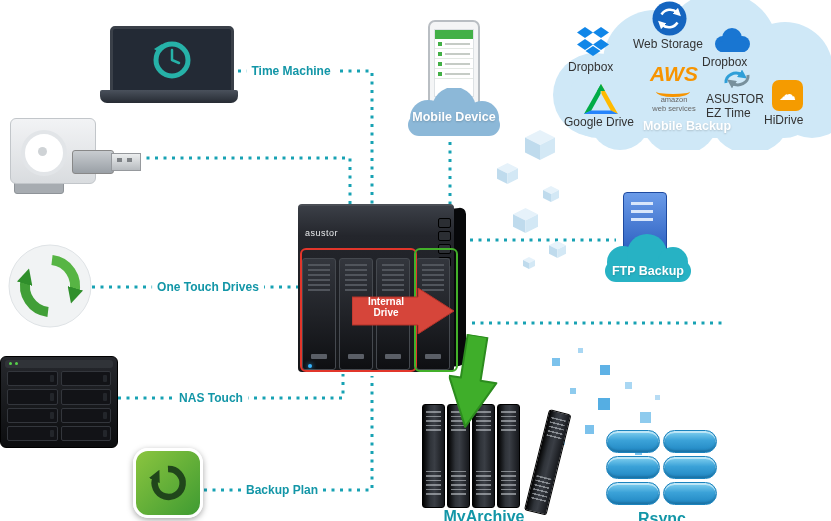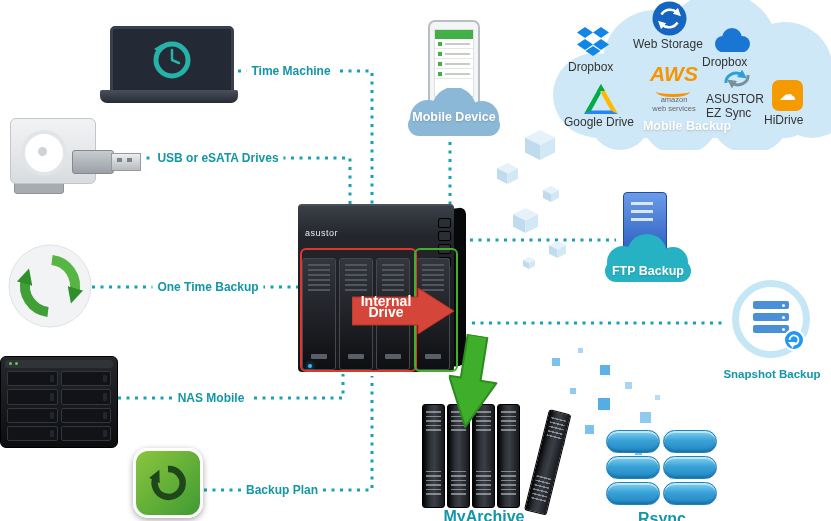--- a/index.html
+++ b/index.html
@@ -74,21 +74,21 @@
   .nas .bay{position:absolute;top:0;width:34px;height:112px;border:1px solid #45494f;border-radius:3px;
     background:linear-gradient(180deg,#33363d,#0e0f12);box-sizing:border-box;}
   .nas .bay .vents{position:absolute;left:5px;right:5px;top:5px;height:28px;
     background:repeating-linear-gradient(180deg,#51555c 0 2px,transparent 2px 5px);}
   .nas .bay .latch{position:absolute;left:50%;transform:translateX(-50%);bottom:10px;width:16px;height:5px;
     background:#5a5e66;border-radius:1px;}
   .outline-red{position:absolute;left:2px;top:48px;width:113px;height:120px;border:2px solid #e2362b;border-radius:6px;z-index:3;}
   .outline-green{position:absolute;left:116px;top:48px;width:40px;height:120px;border:2px solid #43b02a;border-radius:6px;z-index:3;}
   .int-arrow{position:absolute;left:54px;top:88px;z-index:4;}
   .int-text{position:absolute;left:56px;top:96px;width:64px;text-align:center;color:#fff;font-weight:bold;
-    font-size:14px;line-height:11px;z-index:5;}
+    font-size:10px;line-height:11px;z-index:5;}
   .nas .pled{position:absolute;left:10px;top:158px;width:4px;height:4px;border-radius:50%;
     background:#35b5ff;box-shadow:0 0 5px #35b5ff;}
 
   
   .garrow{left:448px;top:336px;z-index:3;transform:rotate(9deg);}
 
   
   .myarchive{left:422px;top:398px;width:160px;height:124px;z-index:2;}
   .caddy{position:absolute;top:6px;width:21px;height:102px;border:1px solid #000;border-radius:3px;
     background:linear-gradient(90deg,#000 0%,#2f3339 35%,#3a3e45 55%,#16181c 100%);}
@@ -208,52 +208,51 @@
     <div class="lowdrive"></div>
     <div class="enclosure">
       <div class="disc"></div>
     </div>
     <div class="usb-body"></div>
     <div class="usb-metal">
         <i class="h1"></i>
         <i class="h2"></i>
       </div>
   </div>
-  <span class="line-label" style="left:218px;top:158px">USB or eSATA Drives</span>
 
   <div class="abs onetouch">
     <svg width="84" height="84">
       <defs>
         <marker id="ahg1" markerUnits="userSpaceOnUse" markerWidth="16" markerHeight="16" refX="5" refY="8" orient="auto">
           <path d="M0,0 L16,8 L0,16 z" fill="#2f8f2b"></path>
         </marker>
       </defs>
       <circle cx="42" cy="42" r="41" fill="#f1f3f4" stroke="#dfe3e6"></circle>
       <path d="M44,16 A26,26 0 0 1 66,49" stroke="#57b544" stroke-width="10" fill="none" marker-end="url(#ahg1)"></path>
       <path d="M40,68 A26,26 0 0 1 18,35" stroke="#419f37" stroke-width="10" fill="none" marker-end="url(#ahg1)"></path>
     </svg>
   </div>
-  <span class="line-label" style="left:208px;top:287px">One Time Backup</span>
+  <span class="line-label" style="left:208px;top:287px">One Touch Drives</span>
 
   <div class="abs tower">
     <div class="strip"></div>
     <div class="led" style="left:8px"></div>
     <div class="led" style="left:14px"></div>
     <div class="bays">
       <div class="tbay"></div>
         <div class="tbay"></div>
         <div class="tbay"></div>
         <div class="tbay"></div>
       <div class="tbay"></div>
         <div class="tbay"></div>
         <div class="tbay"></div>
         <div class="tbay"></div>
     </div>
   </div>
-  <span class="line-label" style="left:211px;top:398px">NAS Mobile</span>
+  <span class="line-label" style="left:211px;top:398px">NAS Touch</span>
 
   <div class="abs bplan">
     <svg width="42" height="42">
       <defs>
         <marker id="ahd1" markerUnits="userSpaceOnUse" markerWidth="12" markerHeight="12" refX="4" refY="6" orient="auto">
           <path d="M0,0 L12,6 L0,12 z" fill="#20461b"></path>
         </marker>
       </defs>
       <path d="M21,7 A14,14 0 1 1 9,15" stroke="#20461b" stroke-width="6.5" fill="none" marker-end="url(#ahd1)"></path>
     </svg>
@@ -433,21 +432,21 @@
         </marker>
         <marker id="ezg" markerUnits="userSpaceOnUse" markerWidth="9" markerHeight="9" refX="3" refY="4.5" orient="auto">
           <path d="M0,0 L9,4.5 L0,9 z" fill="#78909c"></path>
         </marker>
       </defs>
       <path d="M4,17 A10,9 0 0 1 20,9" stroke="#2f9fd8" stroke-width="3" fill="none" marker-end="url(#ezb)"></path>
       <path d="M26,9 A10,9 0 0 1 10,17" stroke="#78909c" stroke-width="3" fill="none" marker-end="url(#ezg)"></path>
     </svg>
     <div class="svc-label" style="left:156px;top:93px;width:62px">
       <div>ASUSTOR</div>
-      <div>EZ Sync</div>
+      <div>EZ Time</div>
     </div>
 
     <div class="hidrive-ic">☁</div>
     <div class="svc-label" style="left:214px;top:114px;width:48px">HiDrive</div>
 
     <div class="white-caption" style="left:82px;top:119px;width:110px">Mobile  Backup</div>
   </div>
 
   <div class="abs ftp">
     <div class="srv">
@@ -460,38 +459,20 @@
       <g fill="#27b2c4">
         <circle cx="26" cy="28" r="16"></circle>
           <circle cx="50" cy="20" r="20"></circle>
           <circle cx="76" cy="28" r="15"></circle>
         <rect x="8" y="26" width="86" height="22" rx="11"></rect>
       </g>
     </svg>
     <div class="white-caption" style="left:1px;top:72px;width:100px">FTP Backup</div>
   </div>
 
-  <div class="abs snapshot">
-    <div class="snapring"></div>
-    <div class="snapbars">
-      <div class="snap-bar"></div>
-        <div class="snap-bar"></div>
-        <div class="snap-bar"></div>
-    </div>
-    <svg class="snapbadge" width="24" height="24">
-      <defs>
-        <marker id="snw" markerUnits="userSpaceOnUse" markerWidth="7" markerHeight="7" refX="2.5" refY="3.5" orient="auto">
-          <path d="M0,0 L7,3.5 L0,7 z" fill="#fff"></path>
-        </marker>
-      </defs>
-      <circle cx="12" cy="12" r="10" fill="#2196f3" stroke="#fff" stroke-width="2"></circle>
-      <path d="M7.5,12 A4.5,4.5 0 1 1 10,16" stroke="#fff" stroke-width="1.8" fill="none" marker-end="url(#snw)"></path>
-    </svg>
-    <div class="teal-caption" style="left:-6px;top:88px;width:108px;font-size:11.5px">Snapshot Backup</div>
-  </div>
 
   <div class="abs rsync">
     <div>
       <div class="cyl" style="left:0;top:0"></div>
         <div class="cyl" style="left:57px;top:0"></div>
       <div class="cyl" style="left:0;top:26px"></div>
         <div class="cyl" style="left:57px;top:26px"></div>
       <div class="cyl" style="left:0;top:52px"></div>
         <div class="cyl" style="left:57px;top:52px"></div>
     </div>

